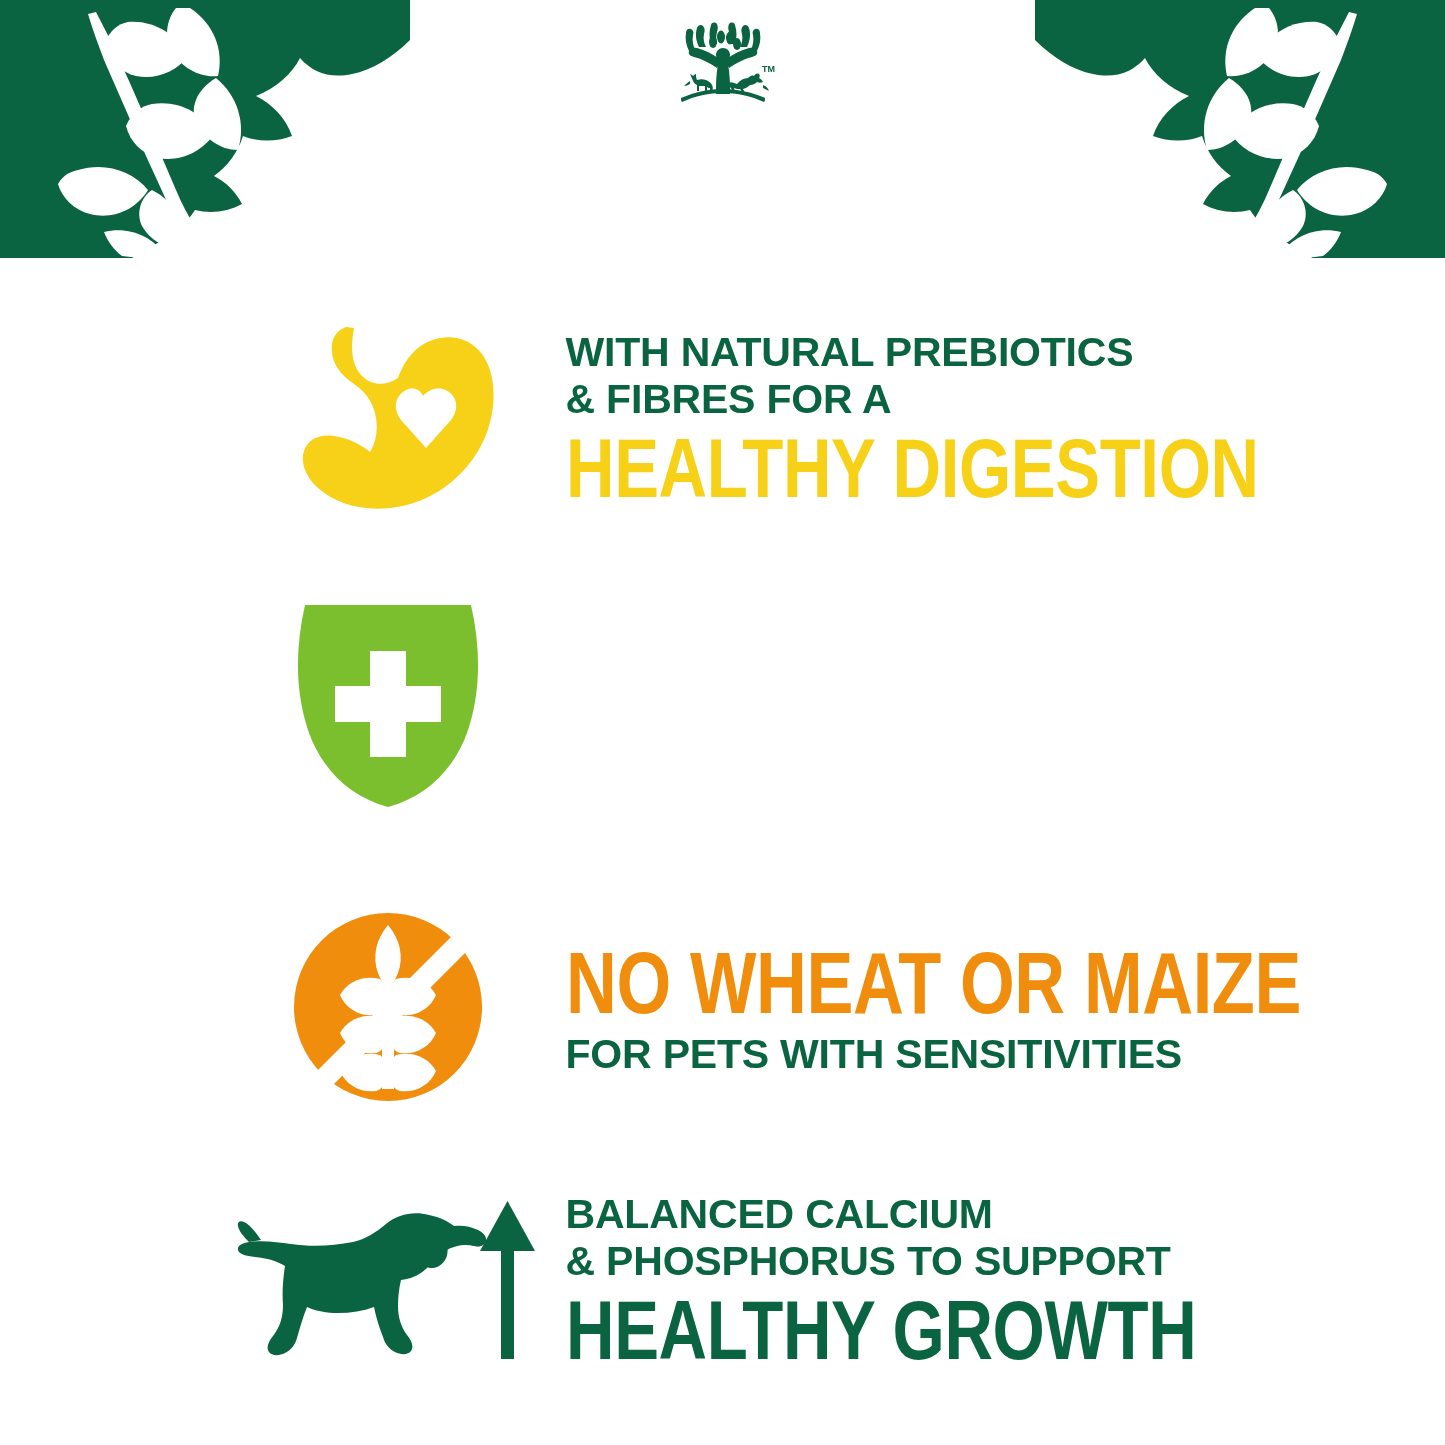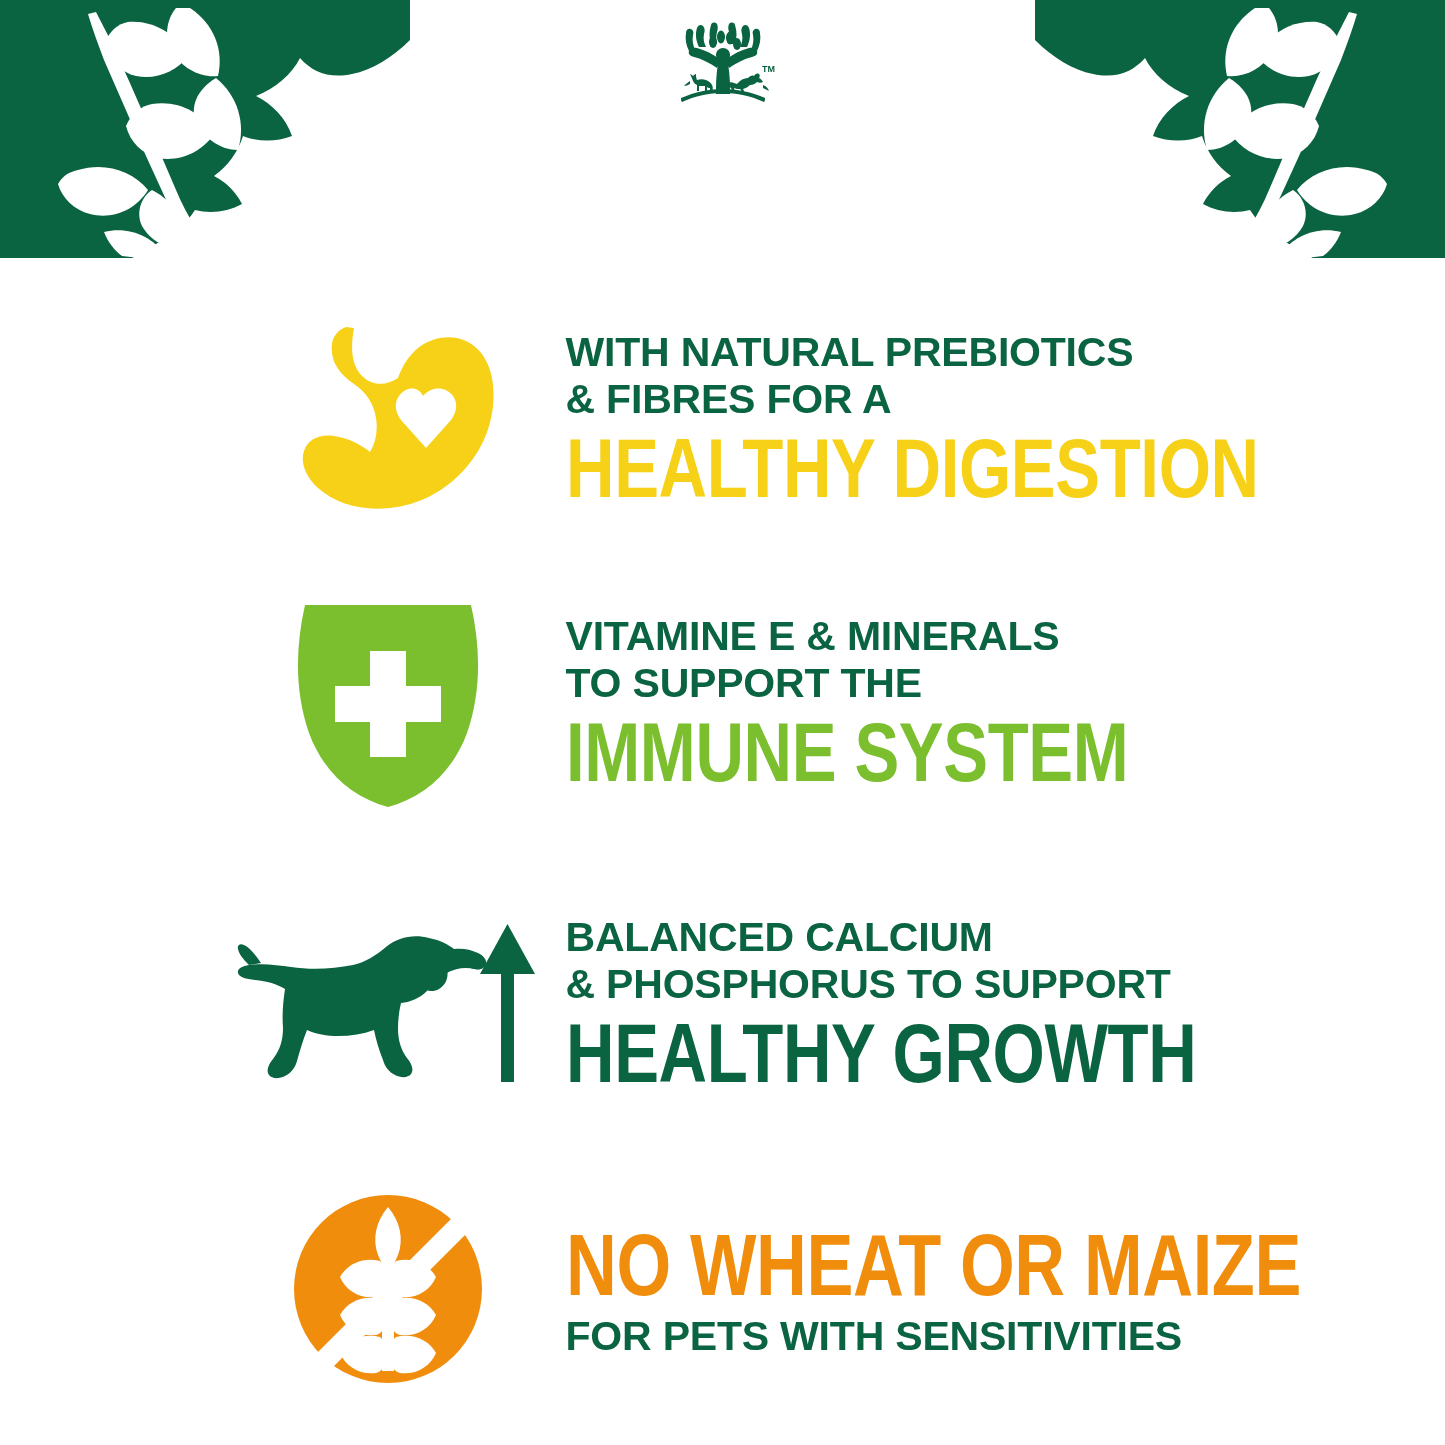--- a/index.html
+++ b/index.html
@@ -213,24 +213,48 @@
 
   <div class="feature-row row-immune">
     <div class="feature-icon">
       <svg width="186" height="212" viewBox="0 0 186 212" xmlns="http://www.w3.org/2000/svg" aria-hidden="true">
         <path fill="#7CBF2E" d="M10,8 L176,8 C186,52 186,96 172,136 C158,174 130,200 93,210
           C56,200 28,174 14,136 C0,96 0,52 10,8 Z"></path>
         <path fill="#FFFFFF" d="M75,54 L111,54 L111,89 L146,89 L146,125 L111,125 L111,160 L75,160
           L75,125 L40,125 L40,89 L75,89 Z"></path>
       </svg>
     </div>
+  </div>
+
+  <div class="feature-row row-nowheat">
+    <div class="feature-icon">
+      <svg width="188" height="188" viewBox="0 0 188 188" xmlns="http://www.w3.org/2000/svg" aria-hidden="true">
+        <circle cx="94" cy="94" r="94" fill="#F08D0C"></circle>
+        <g fill="#FFFFFF">
+
+          <path d="M88,42 L100,42 L100,176 L88,176 Z"></path>
+
+          <path d="M94,12 C106,26 110,44 104,60 C100,70 96,74 94,76 C92,74 88,70 84,60
+                   C78,44 82,26 94,12 Z"></path>
+
+          <path d="M86,66 C70,62 54,68 46,82 C52,96 66,104 82,102 C88,100 90,96 90,92 L90,70 Z"></path>
+          <path d="M86,104 C70,100 54,106 46,120 C52,134 66,142 82,140 C88,138 90,134 90,130 L90,108 Z"></path>
+          <path d="M86,142 C70,138 54,144 46,158 C52,172 66,180 82,178 C88,176 90,172 90,168 L90,146 Z"></path>
+
+          <path d="M102,66 C118,62 134,68 142,82 C136,96 122,104 106,102 C100,100 98,96 98,92 L98,70 Z"></path>
+          <path d="M102,104 C118,100 134,106 142,120 C136,134 122,142 106,140 C100,138 98,134 98,130 L98,108 Z"></path>
+          <path d="M102,142 C118,138 134,144 142,158 C136,172 122,180 106,178 C100,176 98,172 98,168 L98,146 Z"></path>
+
+          <path d="M163,18 L178,33 L33,178 L18,163 Z"></path>
+        </g>
+      </svg>
+    </div>
     <div class="feature-text">
-      <p class="eyebrow">VITAMINE E &amp; MINERALS
-TO SUPPORT THE</p>
-      <p class="headline lightgreen">IMMUNE SYSTEM</p>
+      <p class="headline orange">NO WHEAT OR MAIZE</p>
+      <p class="subline">FOR PETS WITH SENSITIVITIES</p>
     </div>
   </div>
 
   <div class="feature-row row-growth">
     <div class="feature-icon">
       <svg width="310" height="165" viewBox="0 0 310 165" xmlns="http://www.w3.org/2000/svg" aria-hidden="true">
         <g fill="#0A6341">
 
           <path d="M196,16 C181,12 165,15 153,25 C142,34 133,40 120,43 C100,47 78,48 58,45
             C44,43 30,41 16,43 C9,44 4,47 5,51 C6,55 13,57 22,58 C34,59 44,62 52,67
@@ -255,42 +279,13 @@
         </g>
       </svg>
     </div>
     <div class="feature-text">
       <p class="eyebrow">BALANCED CALCIUM
 &amp; PHOSPHORUS TO SUPPORT</p>
       <p class="headline darkgreen">HEALTHY GROWTH</p>
     </div>
   </div>
 
-  <div class="feature-row row-nowheat">
-    <div class="feature-icon">
-      <svg width="188" height="188" viewBox="0 0 188 188" xmlns="http://www.w3.org/2000/svg" aria-hidden="true">
-        <circle cx="94" cy="94" r="94" fill="#F08D0C"></circle>
-        <g fill="#FFFFFF">
-
-          <path d="M88,42 L100,42 L100,176 L88,176 Z"></path>
-
-          <path d="M94,12 C106,26 110,44 104,60 C100,70 96,74 94,76 C92,74 88,70 84,60
-                   C78,44 82,26 94,12 Z"></path>
-
-          <path d="M86,66 C70,62 54,68 46,82 C52,96 66,104 82,102 C88,100 90,96 90,92 L90,70 Z"></path>
-          <path d="M86,104 C70,100 54,106 46,120 C52,134 66,142 82,140 C88,138 90,134 90,130 L90,108 Z"></path>
-          <path d="M86,142 C70,138 54,144 46,158 C52,172 66,180 82,178 C88,176 90,172 90,168 L90,146 Z"></path>
-
-          <path d="M102,66 C118,62 134,68 142,82 C136,96 122,104 106,102 C100,100 98,96 98,92 L98,70 Z"></path>
-          <path d="M102,104 C118,100 134,106 142,120 C136,134 122,142 106,140 C100,138 98,134 98,130 L98,108 Z"></path>
-          <path d="M102,142 C118,138 134,144 142,158 C136,172 122,180 106,178 C100,176 98,172 98,168 L98,146 Z"></path>
-
-          <path d="M163,18 L178,33 L33,178 L18,163 Z"></path>
-        </g>
-      </svg>
-    </div>
-    <div class="feature-text">
-      <p class="headline orange">NO WHEAT OR MAIZE</p>
-      <p class="subline">FOR PETS WITH SENSITIVITIES</p>
-    </div>
-  </div>
-
 </div>
 
 </body></html>

